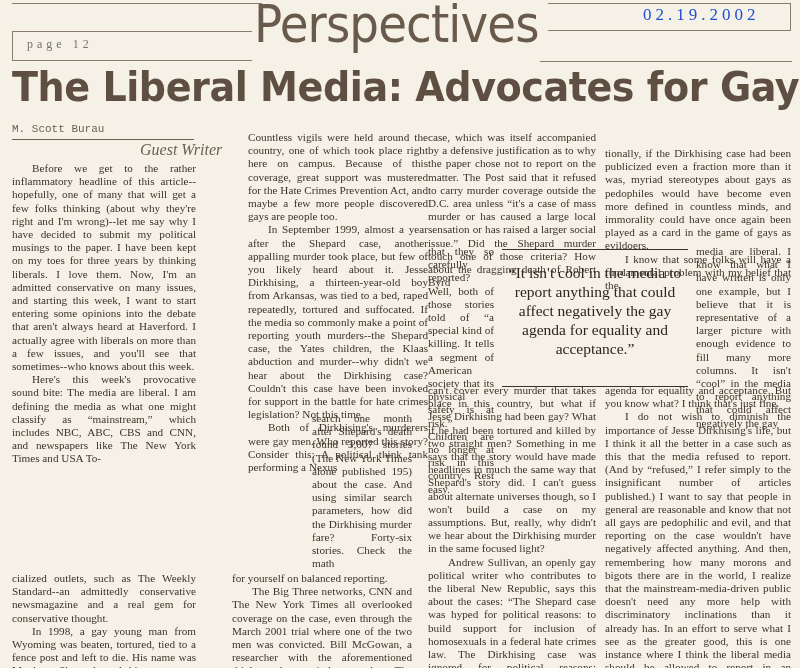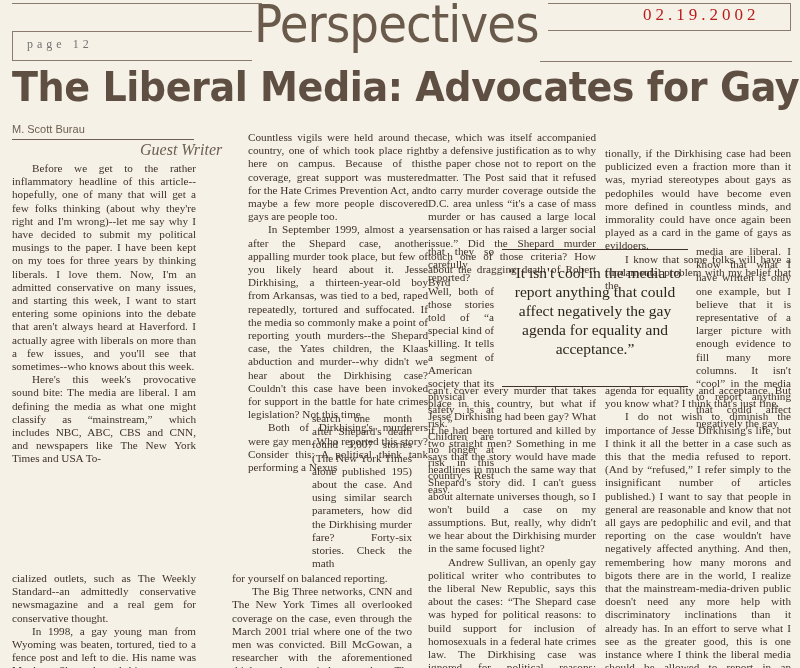--- a/index.html
+++ b/index.html
@@ -20,39 +20,39 @@
   .mast-page-label {
     position: absolute; left: 27px; top: 37px; font-size: 12px;
     letter-spacing: 4px; color: #737373;
   }
   .mast-box-right {
     position: absolute; left: 548px; top: 3px; width: 243px; height: 28px;
     border: 1px solid #8a7b6c; border-left: none;
   }
   .mast-date {
     position: absolute; left: 643px; top: 5px; font-size: 17px;
-    letter-spacing: 4px; color: #b91c1c;
+    letter-spacing: 4px; color: #1d4ed8;
   }
   .mast-topline { position: absolute; left: 12px; top: 3px; width: 250px; border-top: 1px solid #8a7b6c; }
   .mast-bottomline { position: absolute; left: 540px; top: 61px; width: 252px; border-top: 1px solid #8a7b6c; }
   .mast-section {
     position: absolute; left: 254px; top: -6px; font-size: 52px;
     font-family: "DejaVu Sans", "Liberation Sans", sans-serif;
     color: #6a5a4c; letter-spacing: -1px; transform: scaleX(0.9); transform-origin: left;
   }
 
   .headline {
     position: absolute; left: 12px; top: 63px; width: 780px;
     font-family: "DejaVu Sans", "Liberation Sans", sans-serif;
     font-size: 41px; color: #5e4f42; letter-spacing: -0.5px;
     white-space: nowrap; transform: scaleX(0.93); transform-origin: left;
   }
 
   .byline { position: absolute; left: 12px; top: 123px; font-size: 11px; color: #6b5e52;
-    font-family: Liberation Sans, sans-serif; }
+    font-family: Liberation Mono, monospace; }
   .byline-rule { position: absolute; left: 12px; top: 139px; width: 182px; border-top: 1px solid #6b5e52; }
   .byline-role { position: absolute; left: 140px; top: 141px; font-size: 16px; font-style: italic; color: #6b5e52; }
 
   
   .col {
     position: absolute; font-size: 11.2px; line-height: 13.2px;
     text-align: justify; color: #3d322a;
   }
   .col p { text-indent: 20px; }
   .col p.noindent { text-indent: 0; }

